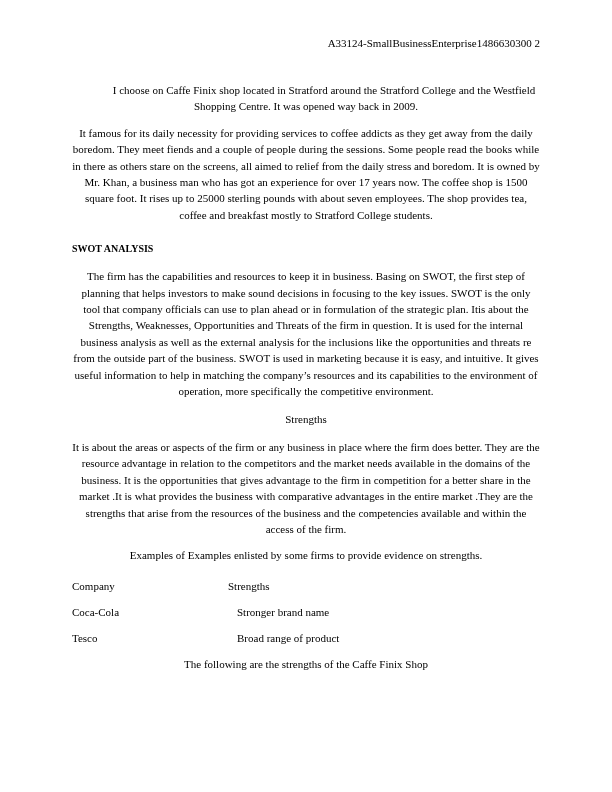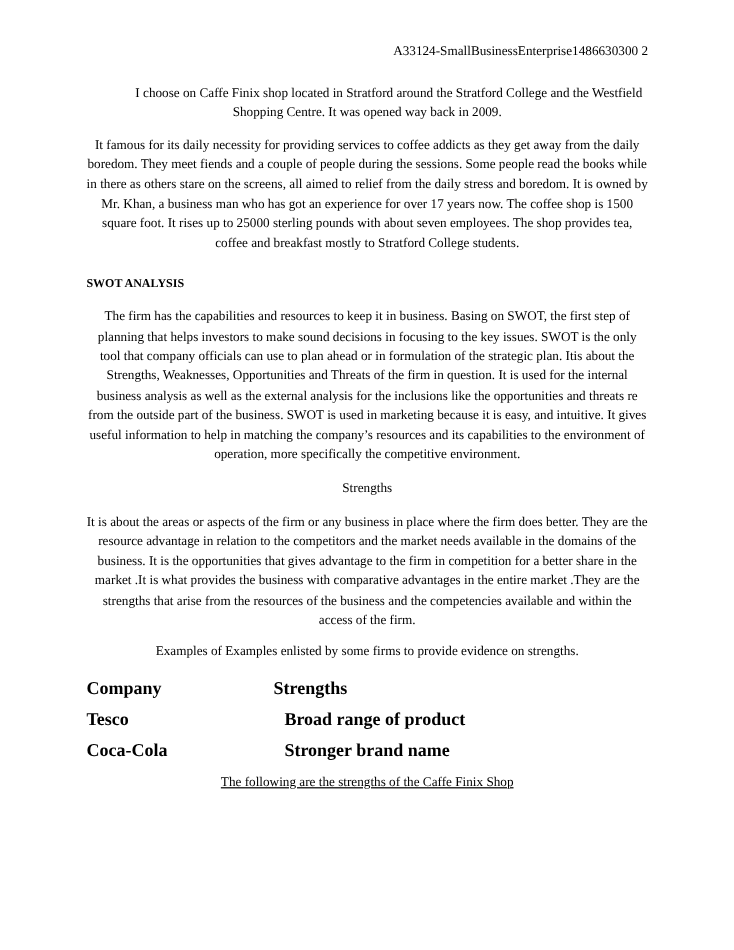--- a/index.html
+++ b/index.html
@@ -18,21 +18,21 @@
     box-sizing: border-box;
     width: 612px;
     height: 792px;
     padding: 36px 72px 0 72px;
     background: #ffffff;
   }
   .page-header {
     text-align: right;
     font-size: 11px;
     line-height: 14px;
-    margin-bottom: 20px;
+    margin-bottom: 32px;
   }
   p {
     font-size: 11px;
     line-height: 16.4px;
     margin: 0 0 10px 0;
     text-align: center;
   }
   .first-line-indent {
     text-indent: 36px;
   }
@@ -44,37 +44,35 @@
   }
   .centered-subheading {
     text-align: center;
     margin: 11px 0 12px 0;
   }
   .tbl {
     margin-top: 14px;
   }
   .tbl-row {
     display: flex;
-    font-size: 15px;
+    font-size: 11px;
     line-height: 16px;
     margin-bottom: 10px;
-    font-weight: bold;
   }
   .tbl-col1 {
     width: 156px;
     flex: 0 0 156px;
   }
   .tbl-col2 {
     flex: 1;
   }
   .tbl-row.data .tbl-col2 {
     padding-left: 9px;
   }
   .following-para {
-    text-decoration: underline;
   }
 </style>
 </head>
 <body>
 
 <div class="page">
 
   <div class="page-header">
     <span>A33124-SmallBusinessEnterprise1486630300 2</span>
   </div>
@@ -92,24 +90,24 @@
   <p>It is about the areas or aspects of the firm or any business in place where the firm does better. They are the resource advantage in relation to the competitors and the market needs available in the domains of the business. It is the opportunities that gives advantage to the firm in competition for a better share in the market .It is what provides the business with comparative advantages in the entire market .They are the strengths that arise from the resources of the business and the competencies available and within the access of the firm.</p>
 
   <p>Examples of Examples enlisted by some firms to provide evidence on strengths.</p>
 
   <div class="tbl">
     <div class="tbl-row">
       <span class="tbl-col1">Company</span>
       <span class="tbl-col2">Strengths</span>
     </div>
     <div class="tbl-row data">
+      <span class="tbl-col1">Coca-Cola</span>
+      <span class="tbl-col2">Stronger brand name</span>
+    </div>
+    <div class="tbl-row data">
       <span class="tbl-col1">Tesco</span>
       <span class="tbl-col2">Broad range of product</span>
-    </div>
-    <div class="tbl-row data">
-      <span class="tbl-col1">Coca-Cola</span>
-      <span class="tbl-col2">Stronger brand name</span>
     </div>
   </div>
 
   <p class="following-para">The following are the strengths of the Caffe Finix Shop</p>
 
 </div>
 
 </body></html>

